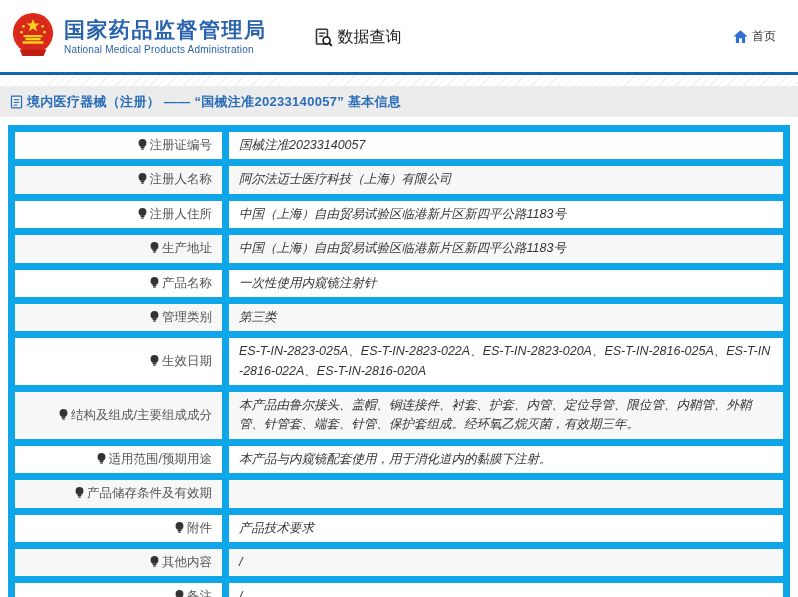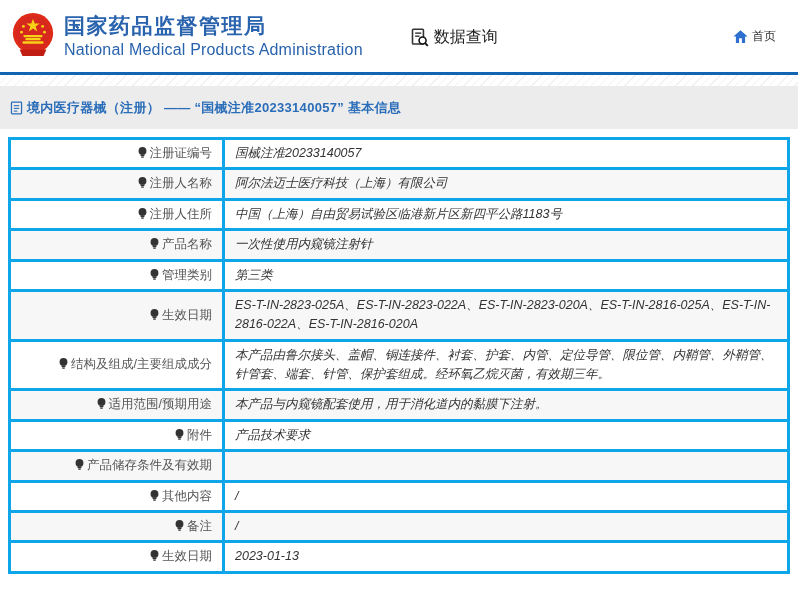--- a/index.html
+++ b/index.html
@@ -14,21 +14,21 @@
   .header {
     height: 72px;
     display: flex;
     align-items: center;
     padding: 0 22px 0 10px;
     background: #fff;
   }
   .emblem { width: 46px; height: 50px; flex: 0 0 auto; }
   .title-block { margin-left: 8px; color: #2a63ad; }
   .title { font-size: 21px; font-weight: bold; letter-spacing: 1.5px; line-height: 1.2; }
-  .subtitle { font-size: 16px; margin-top: 2px; letter-spacing: 0.2px; }
+  .subtitle { font-size: 10px; margin-top: 2px; letter-spacing: 0.2px; }
 
   .data-query {
     display: flex; align-items: center;
     margin-left: 46px; margin-top: 2px;
     font-size: 16px; color: #222;
     cursor: pointer;
   }
   .dq-icon { width: 21px; height: 21px; margin-right: 4px; }
 
   .nav { margin-left: auto; display: flex; gap: 28px; }
@@ -38,33 +38,33 @@
   }
   .nav-icon { width: 17px; height: 17px; }
 
   
   .blue-line { height: 3px; background: #1464b4; }
   .hatch {
     height: 11px;
     background: repeating-linear-gradient(135deg, #ffffff 0 5px, #f1f1f1 5px 6px);
   }
   .breadcrumb-bar {
-    height: 43px;
+    height: 31px;
     background: #ececec;
     display: flex; align-items: center;
     padding: 0 10px;
   }
   .bc-icon { width: 13px; height: 14px; margin-right: 4px; flex: 0 0 auto; }
   .bc-text { color: #2a6db9; font-size: 13px; font-weight: bold; letter-spacing: 0.3px; }
 
   
   .table-wrap { margin: 8px 8px 10px 8px; }
   table.info-table { width: 100%; border-collapse: collapse; font-size: 12.5px; table-layout: fixed; }
   .info-table td {
-    border: 3px solid #0ea5e9;
+    border: 7px solid #0ea5e9;
     padding: 4px 10px;
     line-height: 1.55;
     vertical-align: middle;
     height: 23px;
   }
   .info-table td.label-cell {
     width: 214px;
     text-align: right;
     color: #555;
   }
@@ -151,20 +151,28 @@
 
   <tr>
     <td class="label-cell"><svg class="note-icon" viewBox="0 0 14 16" hidden="">
               <circle cx="7" cy="6" r="5" fill="#333"></circle>
               <rect x="4.5" y="10.5" width="5" height="2.2" rx="0.8" fill="#333"></rect>
               <rect x="5.3" y="13.2" width="3.4" height="1.6" rx="0.8" fill="#333"></rect>
             </svg><span class="lbl">注册人住所</span></td>
     <td class="value-cell">中国（上海）自由贸易试验区临港新片区新四平公路1183号</td>
   </tr>
 
+  <tr>
+    <td class="label-cell"><svg class="note-icon" viewBox="0 0 14 16" hidden="">
+              <circle cx="7" cy="6" r="5" fill="#333"></circle>
+              <rect x="4.5" y="10.5" width="5" height="2.2" rx="0.8" fill="#333"></rect>
+              <rect x="5.3" y="13.2" width="3.4" height="1.6" rx="0.8" fill="#333"></rect>
+            </svg><span class="lbl">生产地址</span></td>
+    <td class="value-cell">中国（上海）自由贸易试验区临港新片区新四平公路1183号</td>
+  </tr>
 
   <tr>
     <td class="label-cell"><svg class="note-icon" viewBox="0 0 14 16" hidden="">
               <circle cx="7" cy="6" r="5" fill="#333"></circle>
               <rect x="4.5" y="10.5" width="5" height="2.2" rx="0.8" fill="#333"></rect>
               <rect x="5.3" y="13.2" width="3.4" height="1.6" rx="0.8" fill="#333"></rect>
             </svg><span class="lbl">产品名称</span></td>
     <td class="value-cell">一次性使用内窥镜注射针</td>
   </tr>
 
@@ -202,31 +210,31 @@
               <rect x="5.3" y="13.2" width="3.4" height="1.6" rx="0.8" fill="#333"></rect>
             </svg><span class="lbl">适用范围/预期用途</span></td>
     <td class="value-cell">本产品与内窥镜配套使用，用于消化道内的黏膜下注射。</td>
   </tr>
 
   <tr>
     <td class="label-cell"><svg class="note-icon" viewBox="0 0 14 16" hidden="">
               <circle cx="7" cy="6" r="5" fill="#333"></circle>
               <rect x="4.5" y="10.5" width="5" height="2.2" rx="0.8" fill="#333"></rect>
               <rect x="5.3" y="13.2" width="3.4" height="1.6" rx="0.8" fill="#333"></rect>
+            </svg><span class="lbl">产品储存条件及有效期</span></td>
+    <td class="value-cell"></td>
+  </tr>
+
+  <tr>
+    <td class="label-cell"><svg class="note-icon" viewBox="0 0 14 16" hidden="">
+              <circle cx="7" cy="6" r="5" fill="#333"></circle>
+              <rect x="4.5" y="10.5" width="5" height="2.2" rx="0.8" fill="#333"></rect>
+              <rect x="5.3" y="13.2" width="3.4" height="1.6" rx="0.8" fill="#333"></rect>
             </svg><span class="lbl">附件</span></td>
     <td class="value-cell">产品技术要求</td>
-  </tr>
-
-  <tr>
-    <td class="label-cell"><svg class="note-icon" viewBox="0 0 14 16" hidden="">
-              <circle cx="7" cy="6" r="5" fill="#333"></circle>
-              <rect x="4.5" y="10.5" width="5" height="2.2" rx="0.8" fill="#333"></rect>
-              <rect x="5.3" y="13.2" width="3.4" height="1.6" rx="0.8" fill="#333"></rect>
-            </svg><span class="lbl">产品储存条件及有效期</span></td>
-    <td class="value-cell"></td>
   </tr>
 
   <tr>
     <td class="label-cell"><svg class="note-icon" viewBox="0 0 14 16" hidden="">
               <circle cx="7" cy="6" r="5" fill="#333"></circle>
               <rect x="4.5" y="10.5" width="5" height="2.2" rx="0.8" fill="#333"></rect>
               <rect x="5.3" y="13.2" width="3.4" height="1.6" rx="0.8" fill="#333"></rect>
             </svg><span class="lbl">其他内容</span></td>
     <td class="value-cell">/</td>
   </tr>

